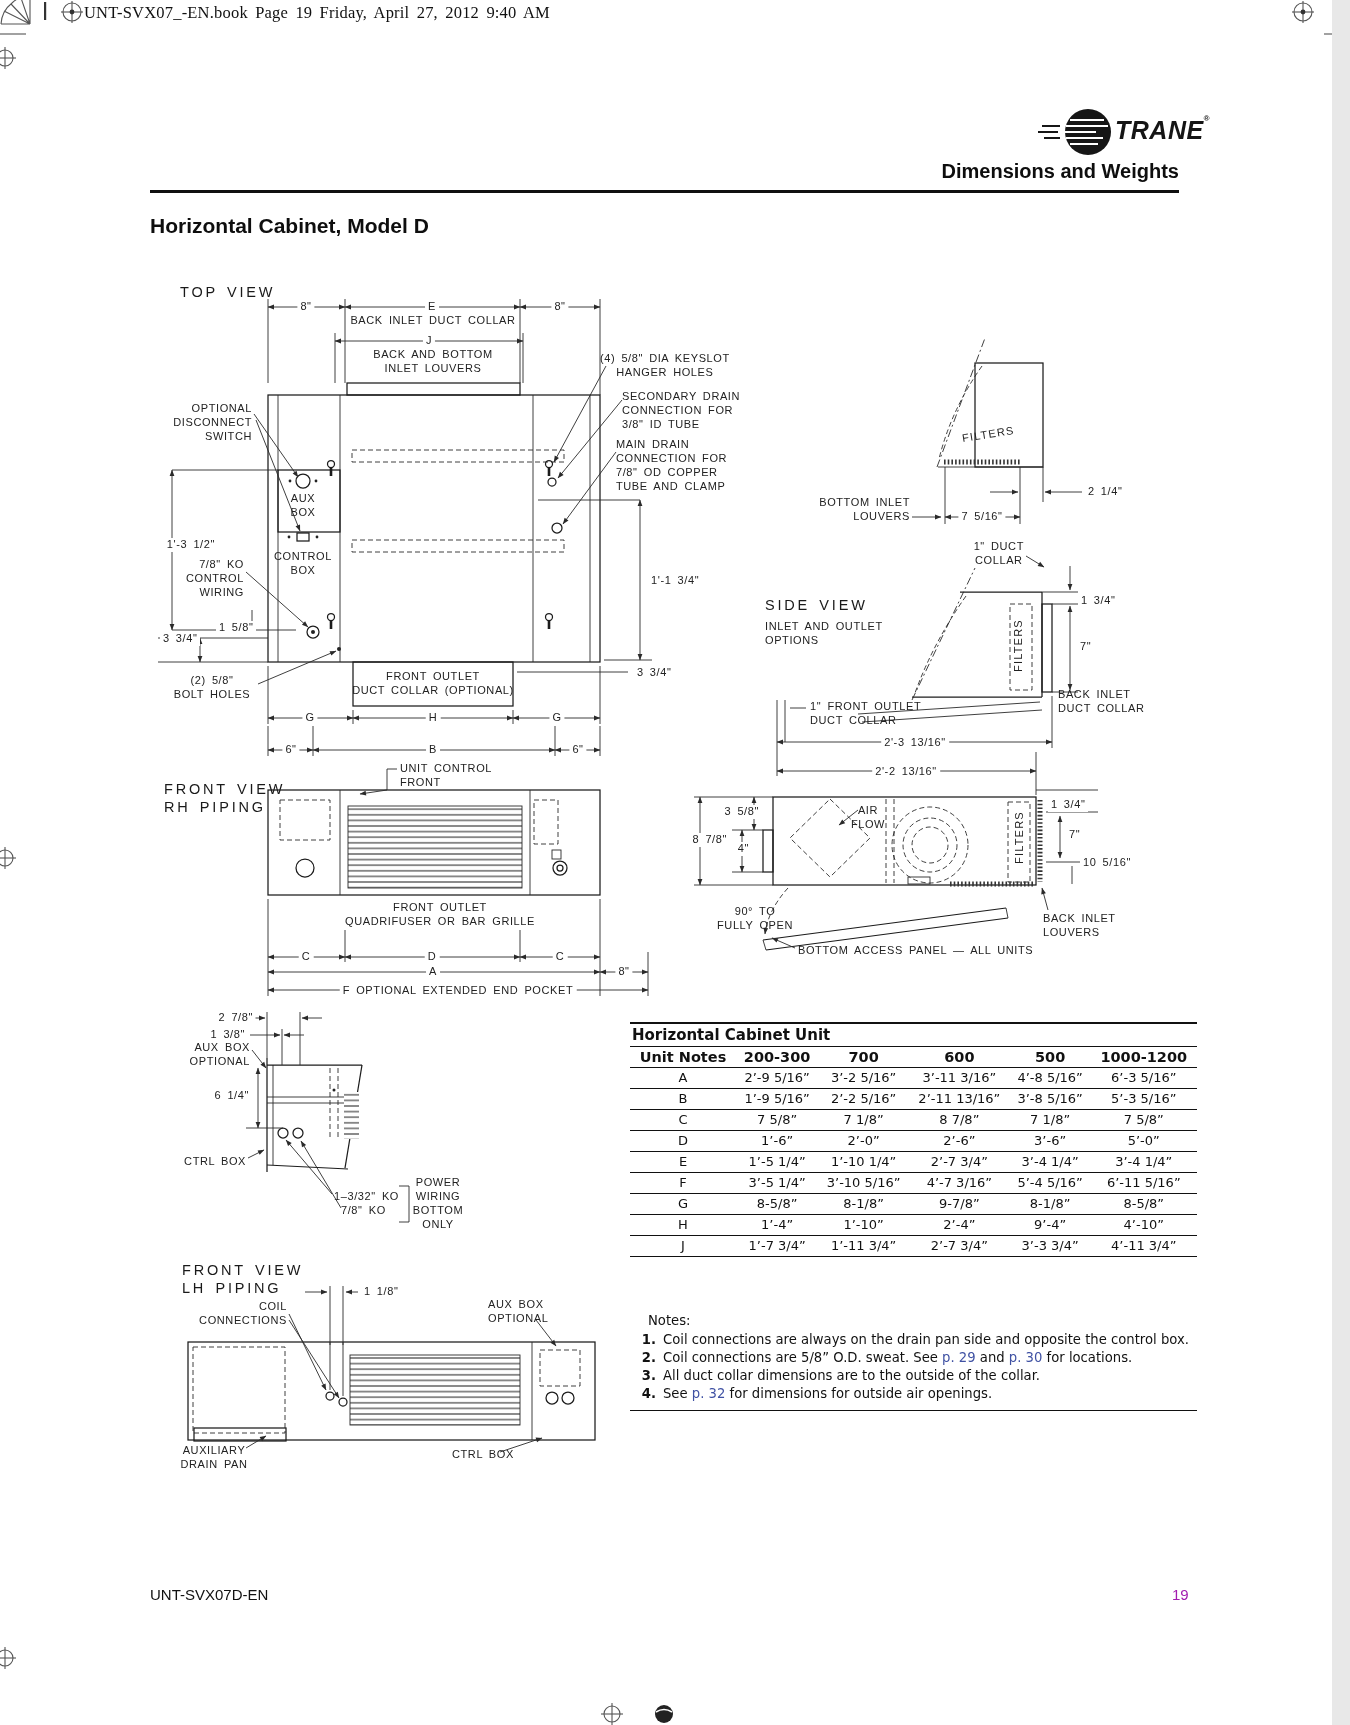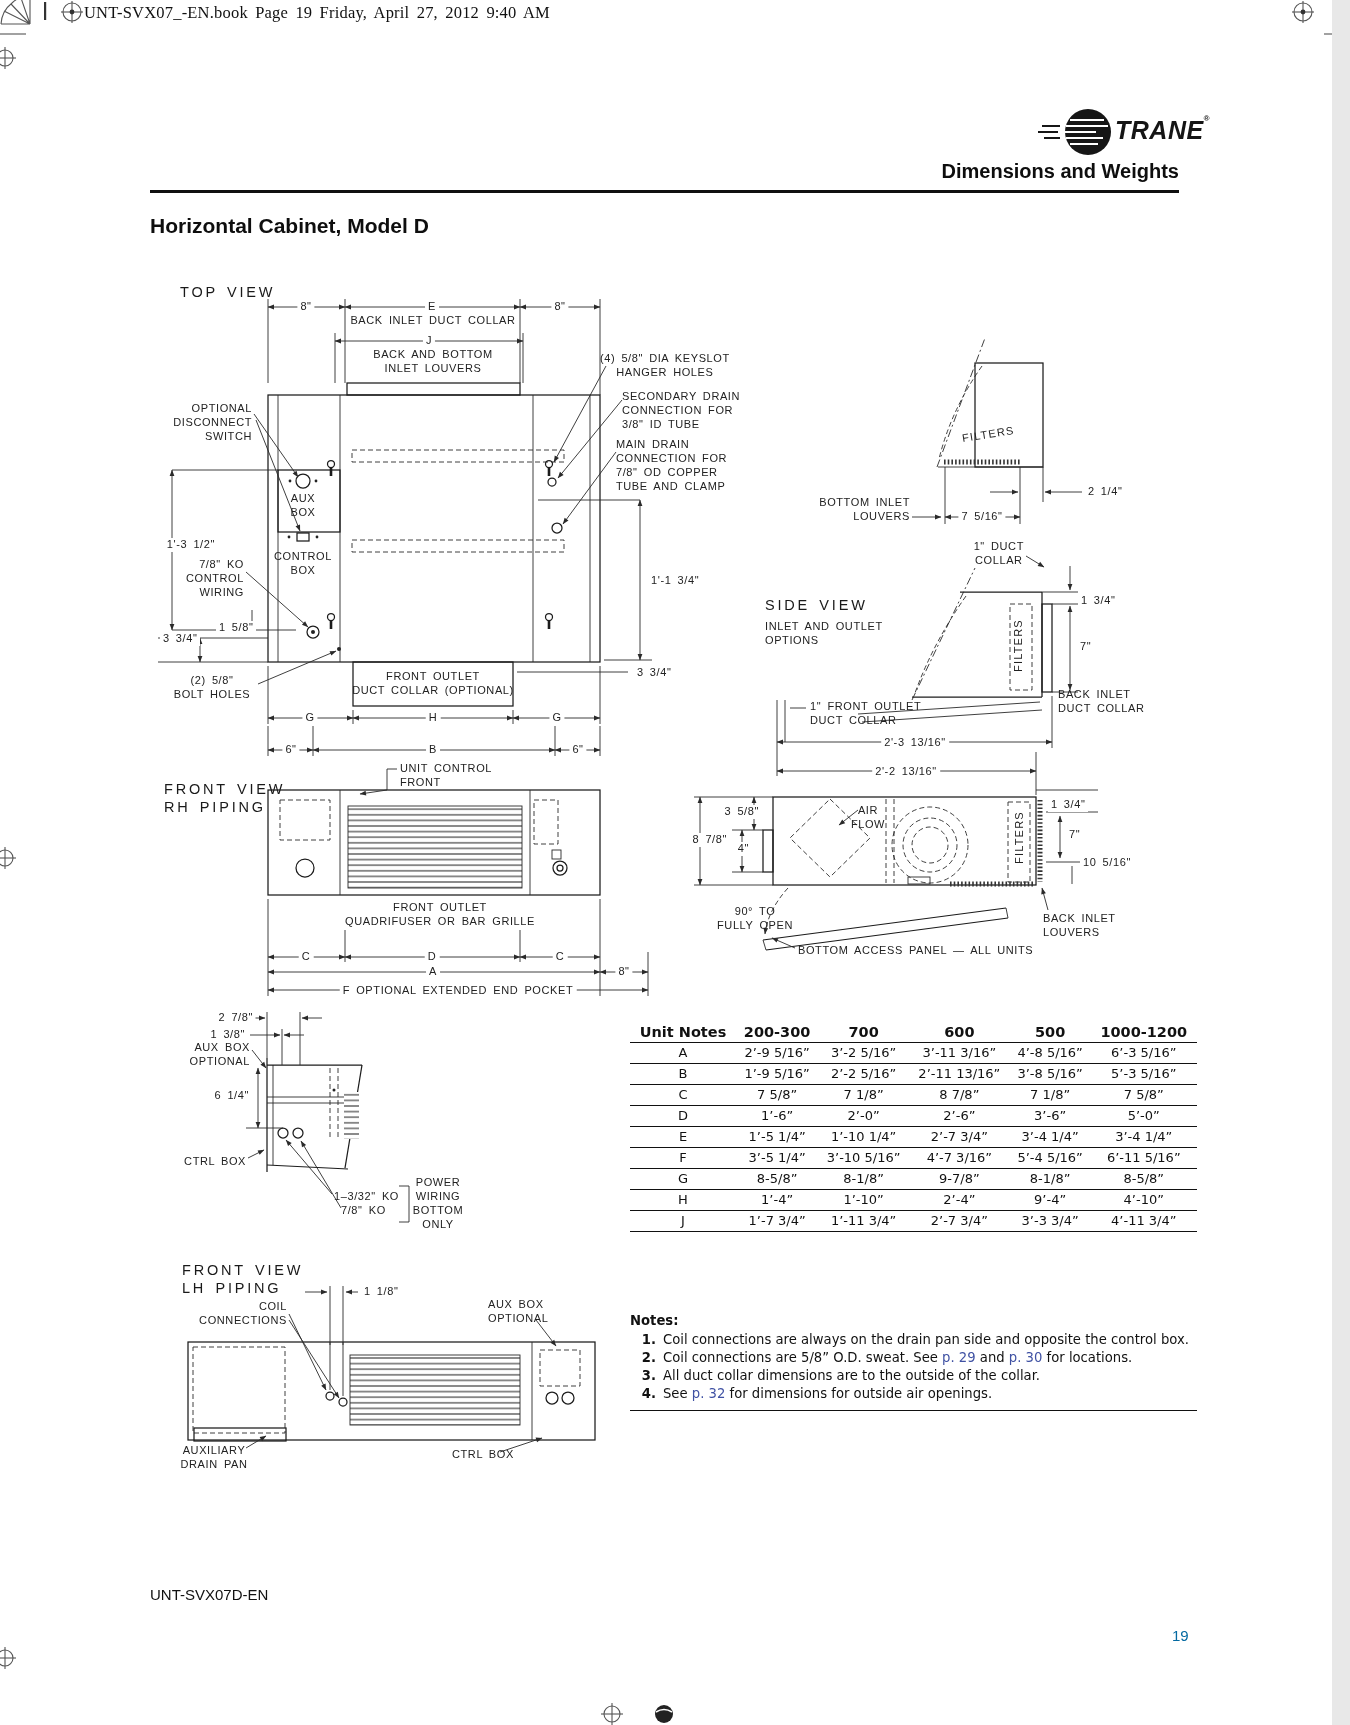--- a/index.html
+++ b/index.html
@@ -32,28 +32,28 @@
         font-size:13px;color:#111;}
   td,th{padding:2px 1px;text-align:center;border-bottom:1.4px solid #111;line-height:16px;}
   .ttitle{font-size:15px;font-weight:bold;text-align:left;border-top:2.4px solid #111;
           border-bottom:1.6px solid #111;padding:3px 2px;}
   th{font-size:14.5px;font-weight:bold;}
   th.tl,td.tl{width:104px;}
   
   .notes{position:absolute;left:630px;top:1312px;width:567px;z-index:3;
          font-family:"DejaVu Sans","Liberation Sans",sans-serif;font-size:13.2px;color:#111;
          border-bottom:1.6px solid #111;padding-bottom:7px;line-height:18px;}
-  .nhead{font-weight:bold;margin-bottom:1px;}
+  .nhead{font-weight:normal;margin-bottom:1px;margin-left:18px;}
   .note{display:flex;margin:0 0 0 6px;}
   .nnum{font-weight:bold;width:20px;text-align:right;flex:none;margin-right:7px;}
   .ntxt{flex:1;}
   .plink{color:#3f51a3;text-decoration:none;cursor:pointer;}
   
   .footl{position:absolute;left:150px;top:1586px;z-index:3;font-size:15px;color:#111;}
-  .footr{position:absolute;left:1172px;top:1586px;z-index:3;font-size:15px;color:#0369a1;margin-top:41px;}
+  .footr{position:absolute;left:1172px;top:1586px;z-index:3;font-size:15px;color:#a21caf;}
 </style>
 </head>
 <body>
 
 <div class="page">
 
 <svg width="1350" height="1725" viewBox="0 0 1350 1725">
   <defs>
     <marker id="ar" viewBox="0 0 10 10" refX="9.5" refY="5" markerWidth="9" markerHeight="7" orient="auto-start-reverse">
       <path d="M0 1.2 L10 5 L0 8.8 Z" fill="#2a2a2a"></path>
@@ -526,20 +526,23 @@
 <div class="dl" style="left:488px;top:1298px">AUX BOX
 OPTIONAL</div>
 <div class="dl ctr" style="left:214px;top:1444px">AUXILIARY
 DRAIN PAN</div>
 <div class="dl" style="left:452px;top:1448px">CTRL BOX</div>
 
 <div class="tblwrap">
   <table>
     <thead>
       <tr>
+            <th class="ttitle" colspan="6">Horizontal Cabinet Unit</th>
+          </tr>
+      <tr>
             <th class="tl">Unit Notes</th>
             <th>200-300</th>
             <th>700</th>
             <th>600</th>
             <th>500</th>
             <th>1000-1200</th>
           </tr>
     </thead>
     <tbody>
           <tr>

